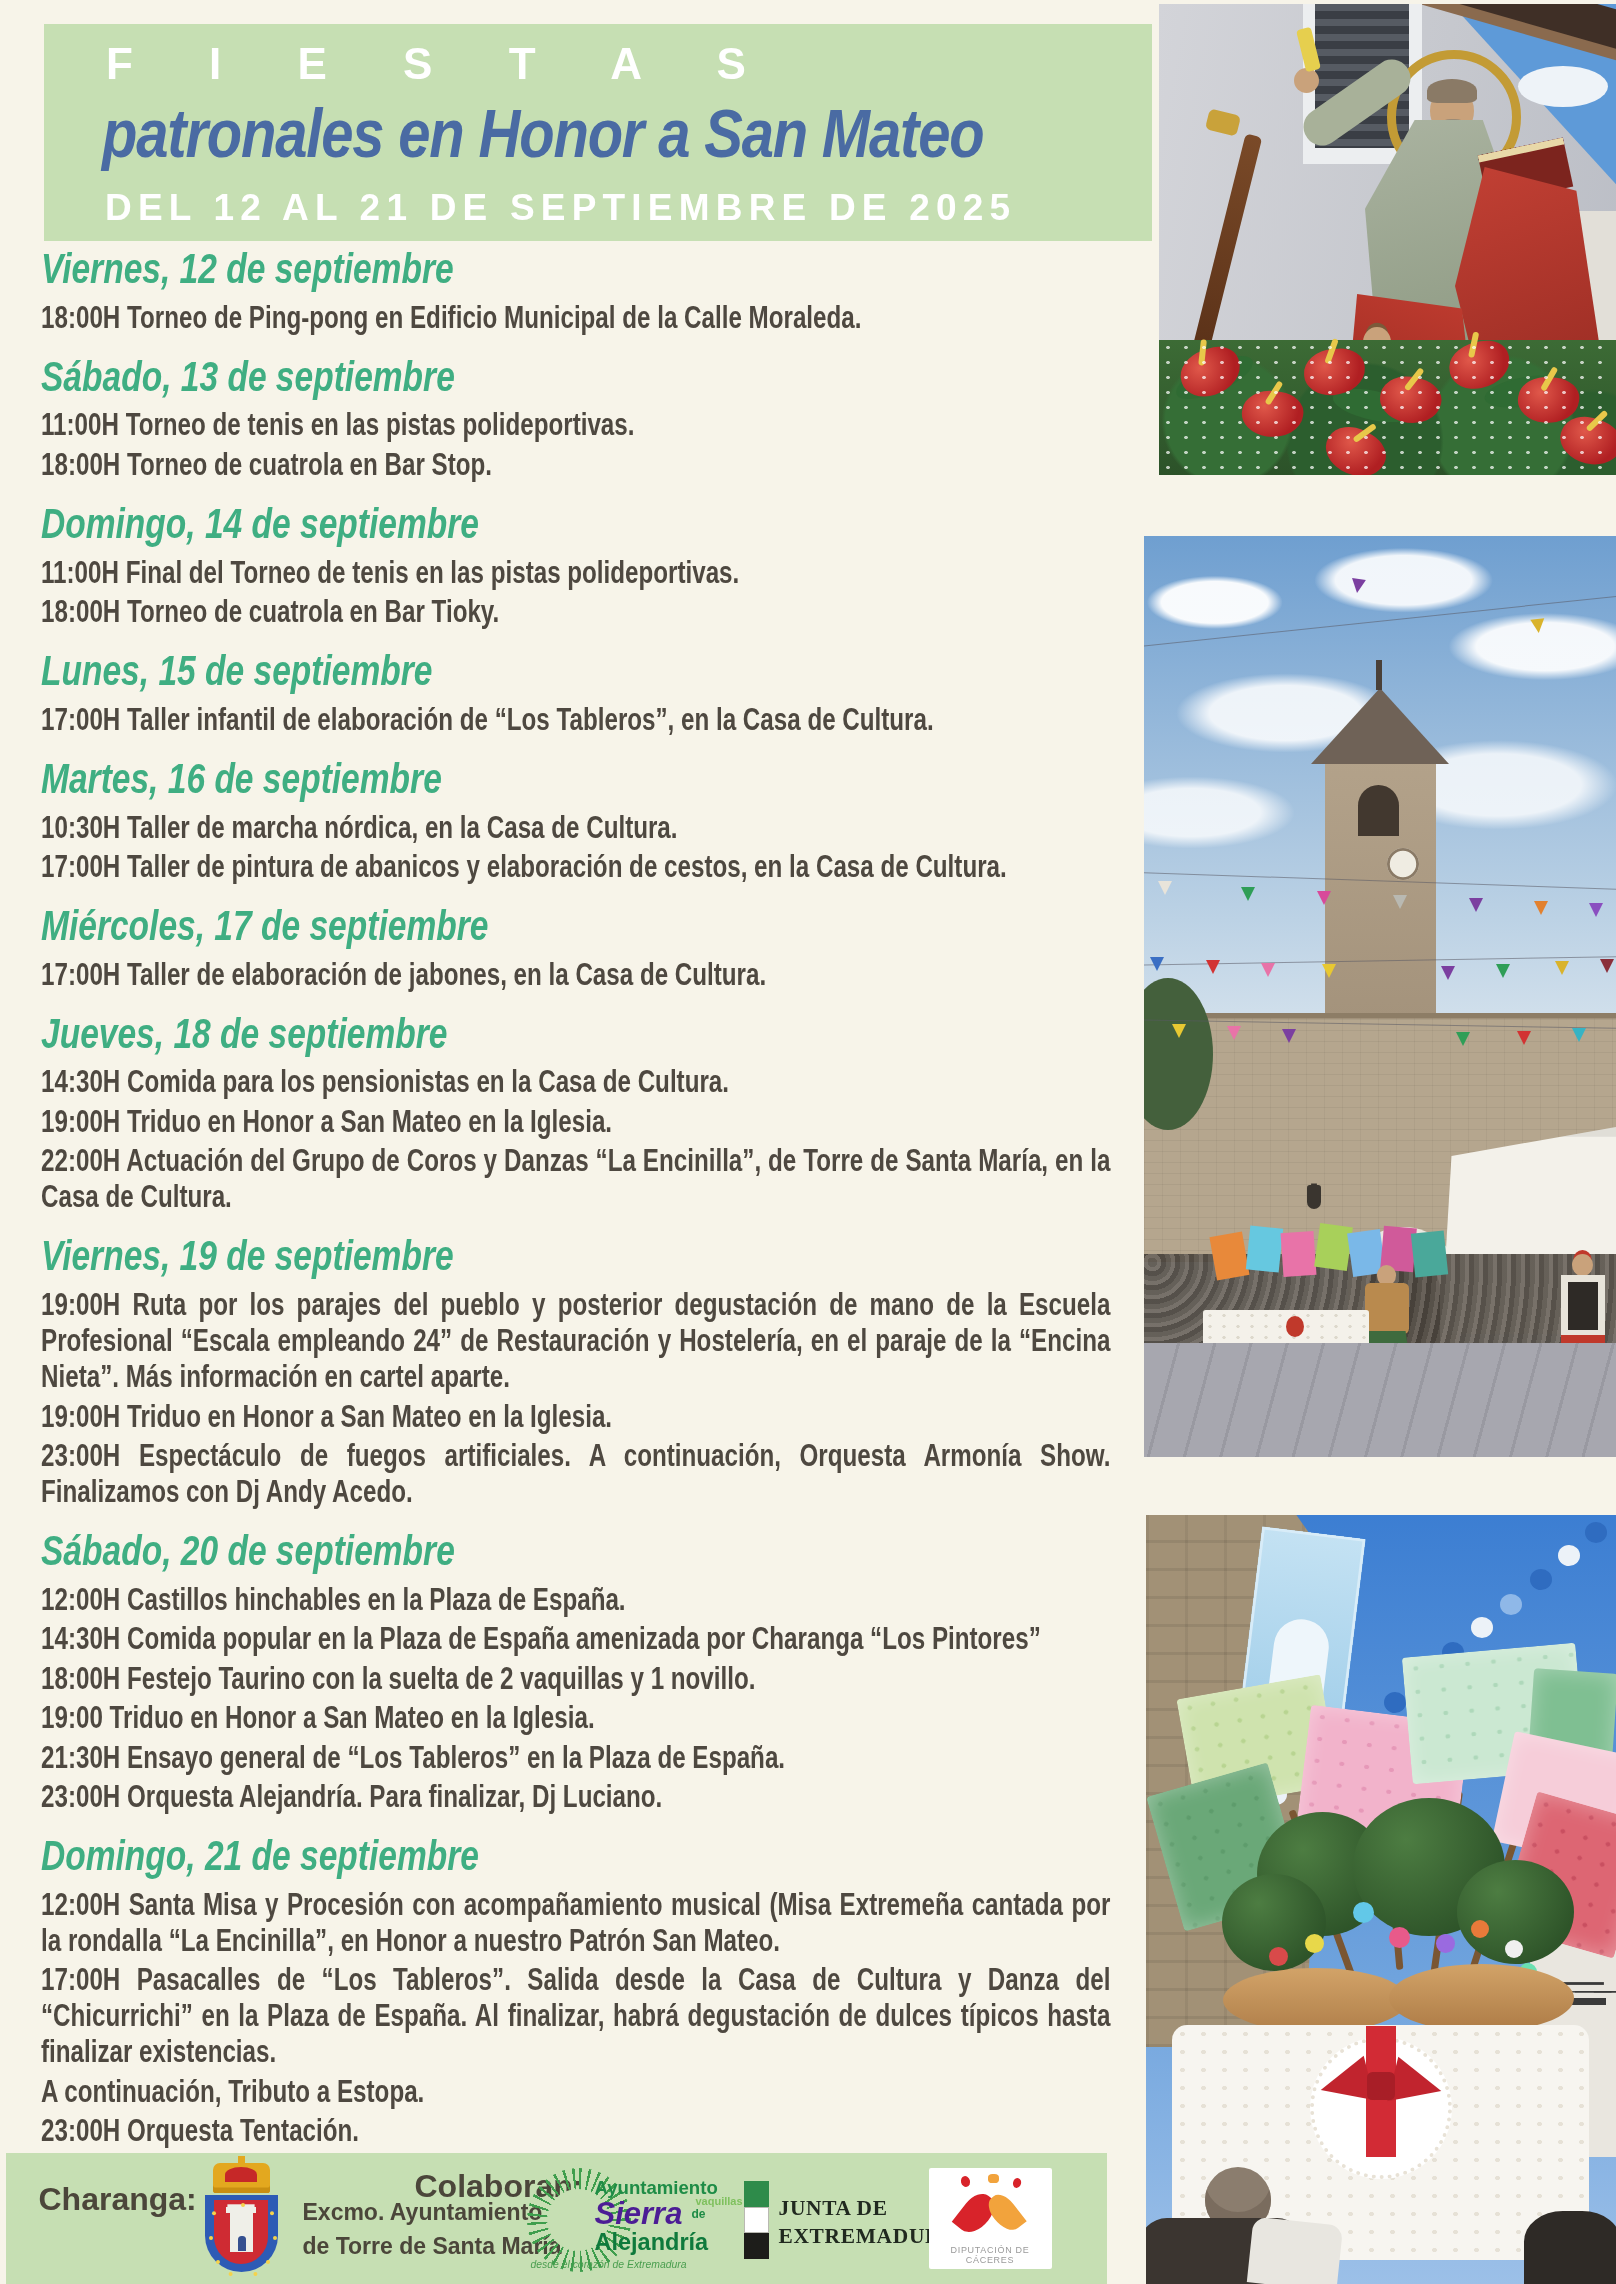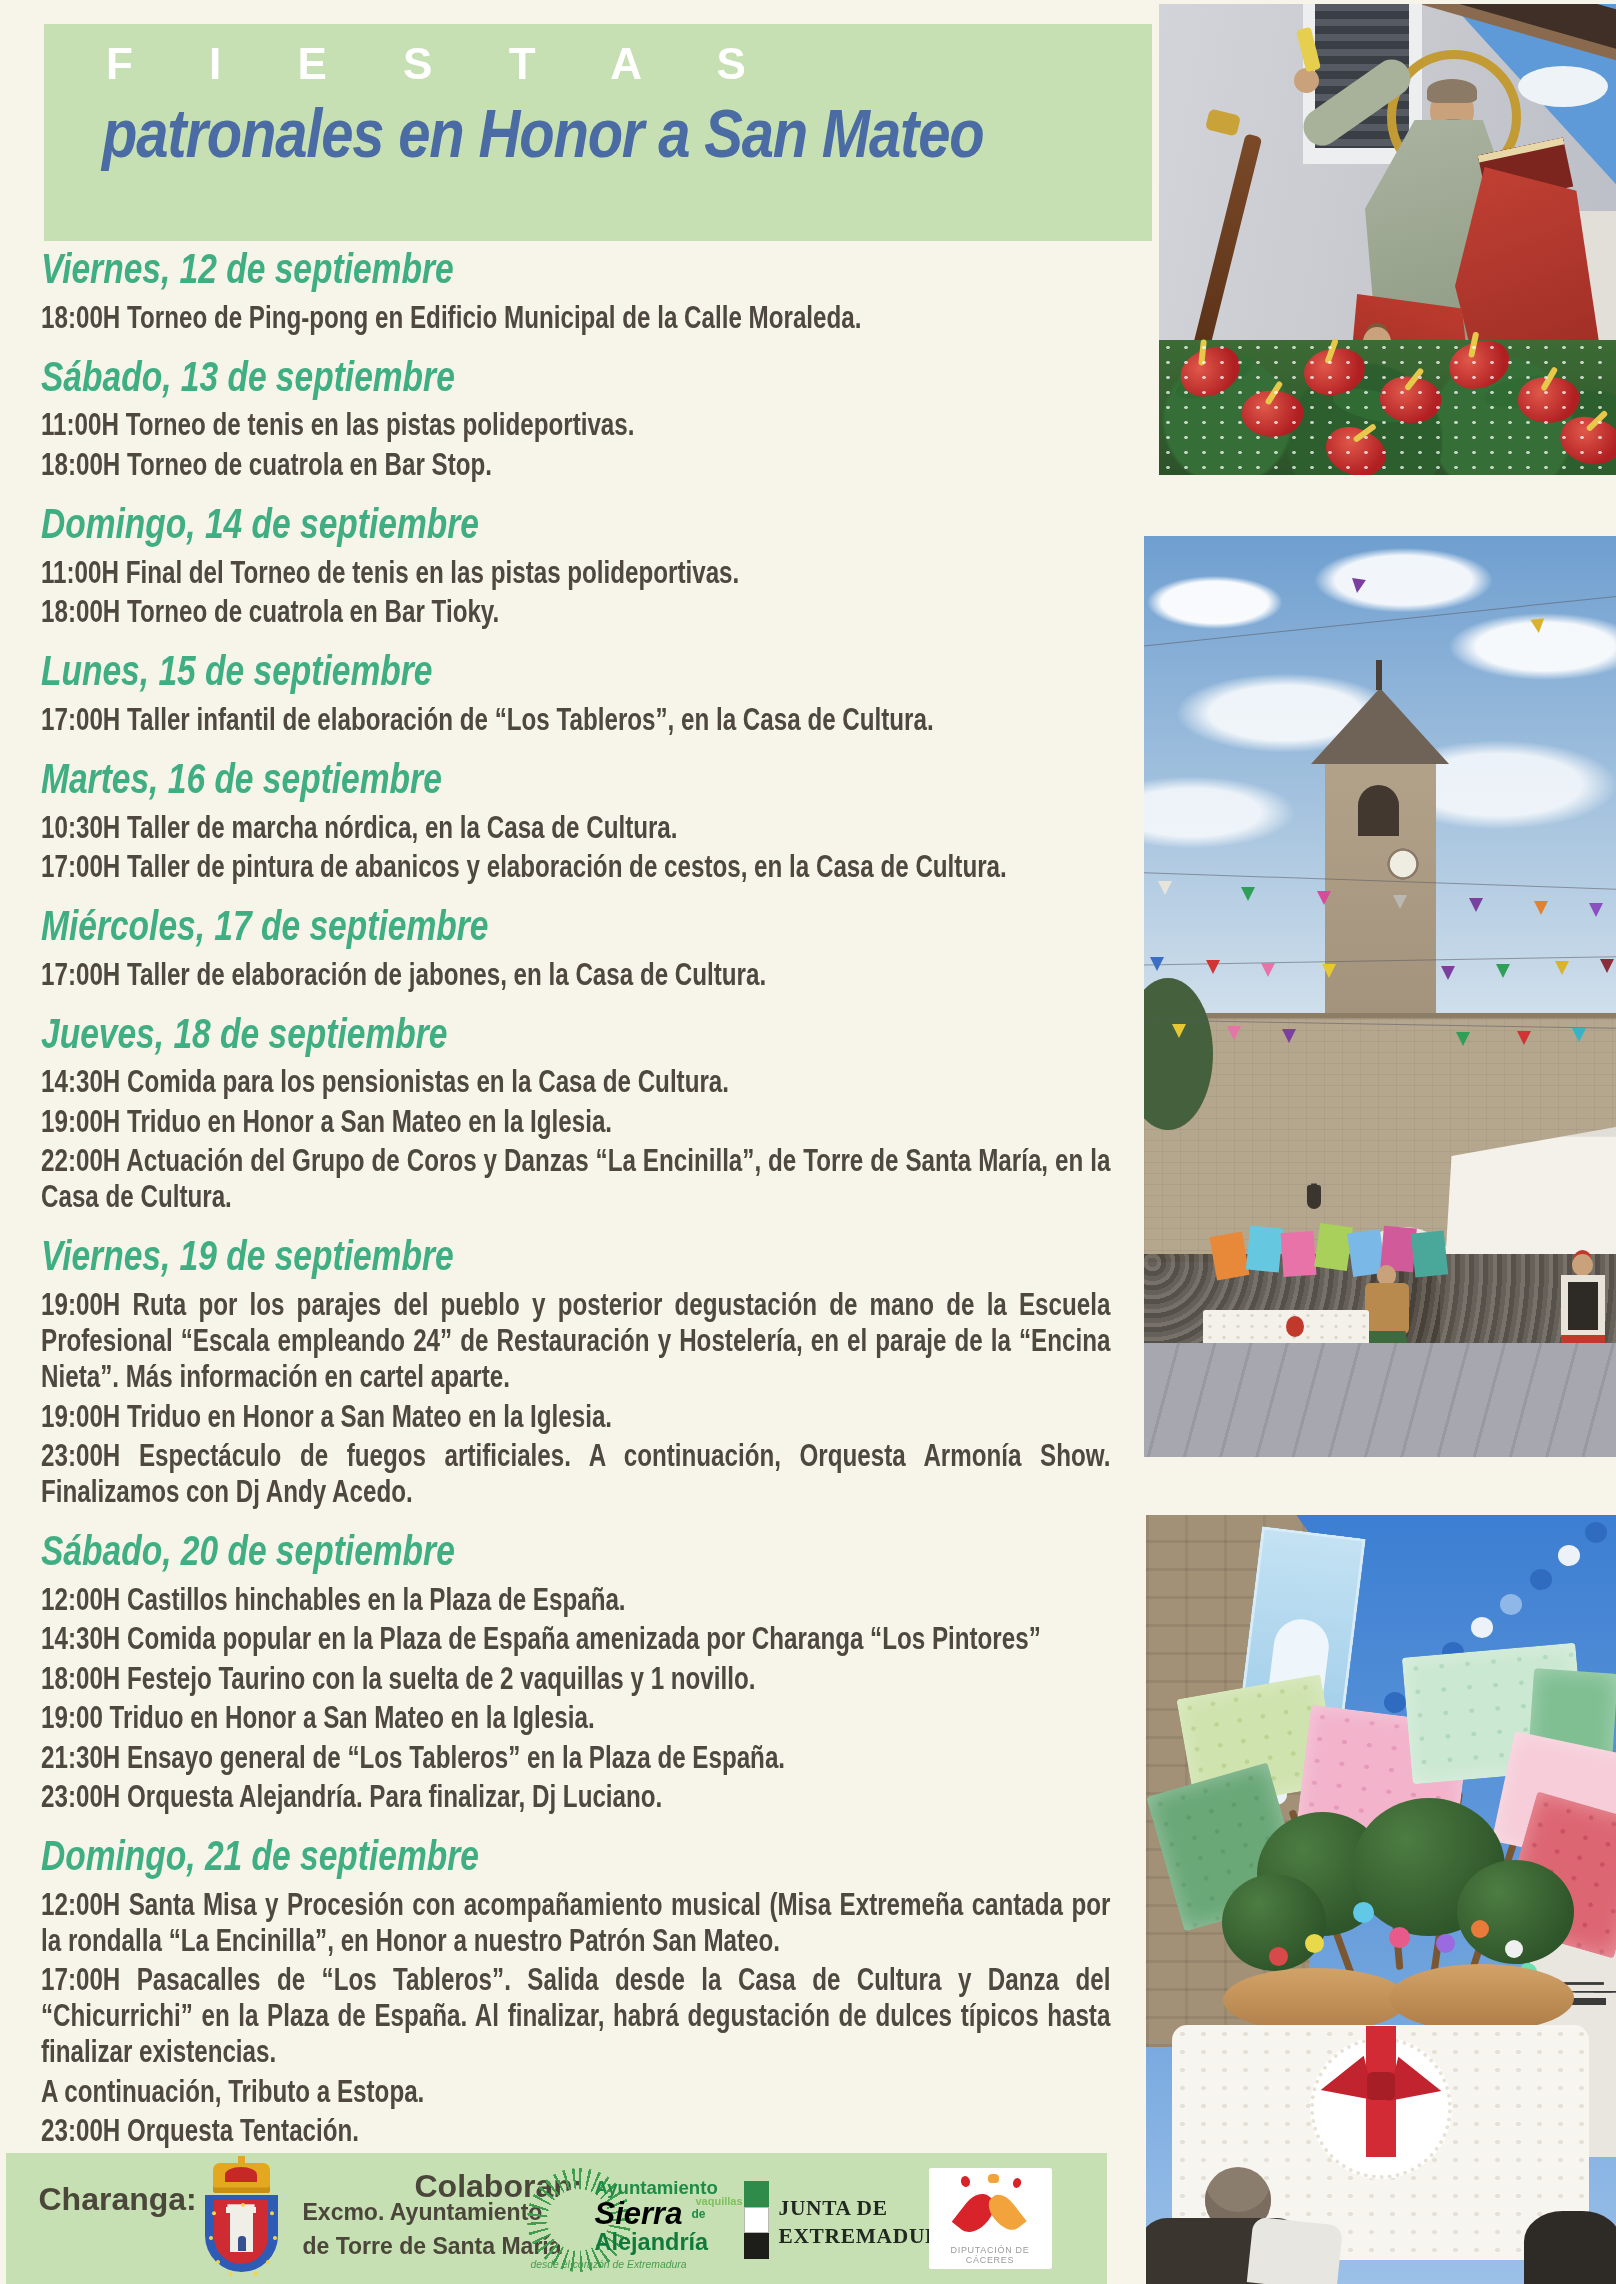--- a/index.html
+++ b/index.html
@@ -59,21 +59,21 @@
   .coa-door{left:8.3px;top:23.5px;width:7.6px;height:15px;background:#35508f;border-radius:3.5px 3.5px 0 0;}
   .coa-stars{left:36px;top:8.3px;width:4.1px;height:4.1px;border-radius:50%;background:#f5d34b;
         box-shadow:-29px 8.3px 0 #f5d34b,29px 8.3px 0 #f5d34b,-32px 33px 0 #f5d34b,32px 33px 0 #f5d34b,
                    -25px 57px 0 #f5d34b,25px 57px 0 #f5d34b,-12.4px 69px 0 #f5d34b,12.4px 69px 0 #f5d34b;}
   
   #manco{left:546px;top:18px;width:173px;height:104px;}
   .rays{left:-25px;top:-2.8px;width:104px;height:104px;border-radius:50%;
         background:repeating-conic-gradient(#3f9e4d 0 3deg, transparent 3deg 11deg);}
   .rays-hole{left:-4.1px;top:18px;width:62px;height:62px;border-radius:50%;background:#c6dfb3;}
   .mc1{left:43px;top:5.5px;color:#1e8c46;font-size:18.6px;font-weight:800;}
-  .mc-big{left:43px;top:25px;color:#000000;font-size:31px;font-weight:800;font-style:italic;text-align:center;}
+  .mc-big{left:43px;top:25px;color:#4c1d95;font-size:31px;font-weight:800;font-style:italic;text-align:center;}
   .mc-int{left:144px;top:23.5px;color:#7fc05e;font-size:11px;font-weight:700;}
   .mc-de{left:140px;top:36px;color:#1e8c46;font-size:12px;font-weight:800;}
   .mc2{left:43px;top:58px;color:#0f7a3c;font-size:23.5px;font-weight:800;}
   .mc-tag{left:-21px;top:88px;color:#4a9e4f;font-size:10.4px;font-style:italic;white-space:nowrap;}
   
   #junta{left:738px;top:28px;width:166px;height:83px;}
   .jx-g{left:0;top:0;width:25px;height:26px;background:#2e8b4a;}
   .jx-w{left:0;top:26px;width:25px;height:26px;background:#ffffff;border:0.7px solid #b9b9b2;box-sizing:border-box;}
   .jx-b{left:0;top:52px;width:25px;height:26px;background:#1d1d1a;}
   .jx-t{left:35px;color:#20291f;font-family:"Liberation Serif",serif;font-weight:700;font-size:21.4px;letter-spacing:0.7px;white-space:nowrap;}
@@ -87,20 +87,21 @@
   .dp-cap{left:0;top:77px;width:123px;text-align:center;color:#9a9a9a;font-size:9px;letter-spacing:0.7px;}
 </style>
 </head>
 <body>
 
 <div id="poster">
 
   <header id="header-band">
     <div class="kicker">F I E S T A S</div>
     <div class="main-title">patronales en Honor a San Mateo</div>
+    <div class="dates-line">DEL 12 AL 21 DE SEPTIEMBRE DE 2025</div>
   </header>
 
   <main id="schedule">
       <section class="day">
         <h2 class="day-heading">Viernes, 12 de septiembre</h2>
         <p class="event">18:00H Torneo de Ping-pong en Edificio Municipal de la Calle Moraleda.</p>
       </section>
       <section class="day">
         <h2 class="day-heading">Sábado, 13 de septiembre</h2>
         <p class="event">11:00H Torneo de tenis en las pistas polideportivas.</p>

